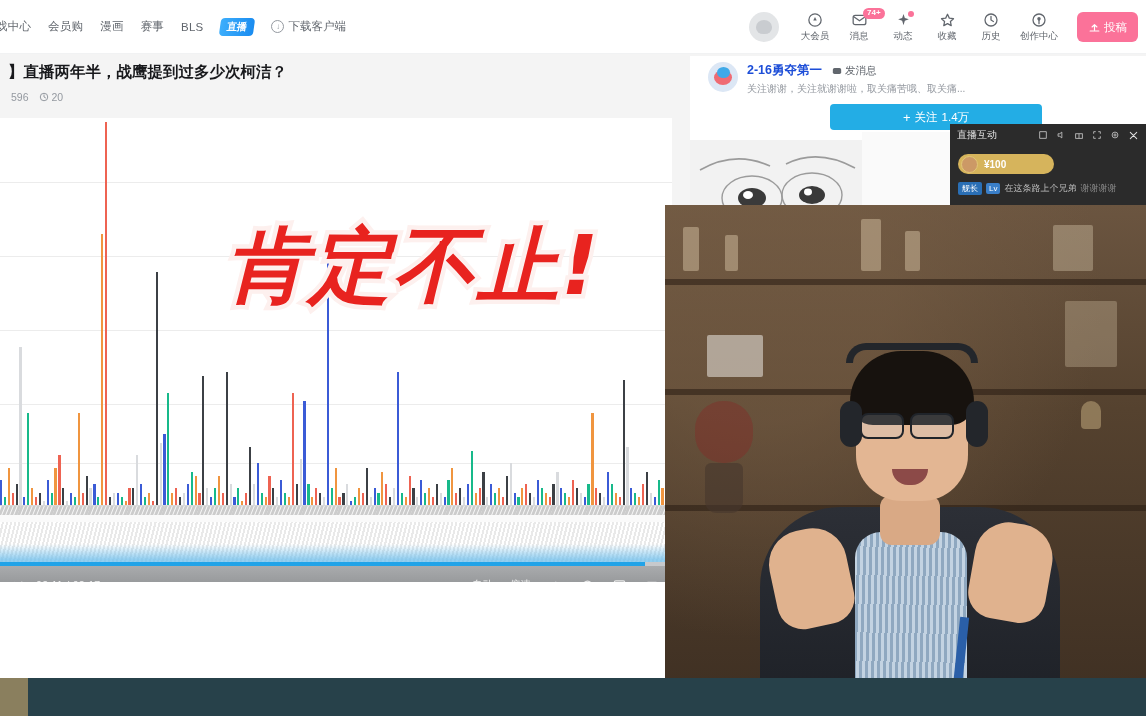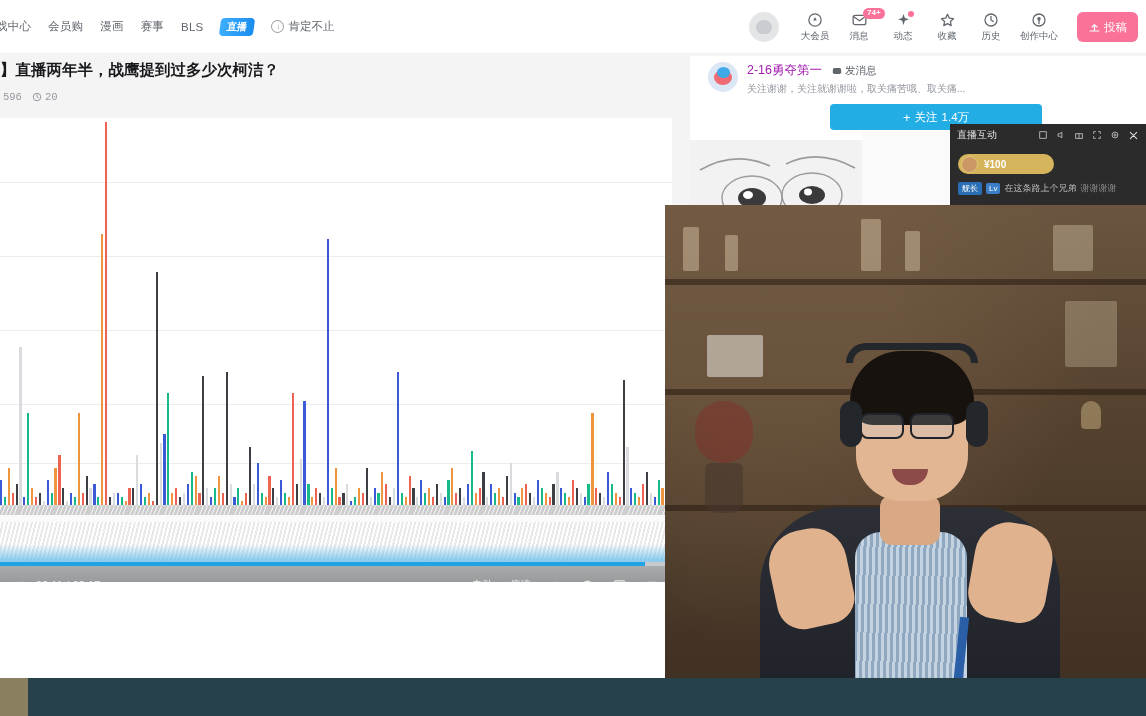--- a/index.html
+++ b/index.html
@@ -68,21 +68,21 @@
     border-radius:8px; padding:1px 4px; line-height:1.1; z-index:5;
   }
   .dot-badge{ position:absolute; top:0px; left:27px; width:6px;height:6px;border-radius:50%;background:#fb7299;}
   .upload-btn {
     margin-left:12px; background:#fb7299; color:#fff;
     height:30px; border-radius:6px; display:flex; align-items:center; gap:3px;
     padding:0 11px; font-size:11.5px; cursor:pointer; white-space:nowrap;
   }
 
   
-  .title-zone { position:absolute; top:60px; left:0px; width:690px;font-family:Liberation Mono, monospace; }
+  .title-zone { position:absolute; top:60px; left:8px; width:690px; }
   .vid-title { font-size:15.5px; font-weight:bold; color:#18191c; line-height:1.5; white-space:nowrap;}
   .vid-stats { display:flex; align-items:center; gap:10px; margin-top:8px; font-size:10.5px; color:#9499a0;}
   .vid-stats .st { display:flex; align-items:center; gap:3px;}
 
   
   .player {
     position:absolute; left:0px; top:118px; width:672px; height:466px;
     background:#fff; overflow:hidden;
   }
   .chart-area { position:absolute; left:0; top:0; width:672px; height:388px; background:#fff; }
@@ -125,21 +125,21 @@
   
   .sidebar { position:absolute; left:690px; top:56px; width:456px; height:170px; background:#fff; }
   .up-row { display:flex; align-items:flex-start; gap:9px; padding:6px 0 0 62px; }
   .up-avatar {
     width:30px;height:30px;border-radius:50%;
     background:#dce7f5; position:relative; overflow:hidden; flex:none;
     margin-left:-44px;
   }
   .up-avatar::before{content:"";position:absolute;left:6px;top:8px;width:18px;height:15px;border-radius:50%;background:#ef6b73;}
   .up-avatar::after{content:"";position:absolute;left:9px;top:5px;width:13px;height:11px;border-radius:50%;background:#3fa9e8;}
-  .up-name { font-size:12.5px; font-weight:normal; color:#a21caf;}
+  .up-name { font-size:12.5px; font-weight:bold; color:#1d4ed8;}
   .up-msg { font-size:10.5px; color:#61666d; display:flex;align-items:center;gap:3px;}
   .up-sign { font-size:10px; color:#9499a0; margin-top:3px; white-space:nowrap; overflow:hidden;}
   .follow-btn {
     margin:8px 0 0 140px; width:212px; height:26px; background:#23ade5; border-radius:4px;
     color:#fff; font-size:11.5px; display:flex; align-items:center; justify-content:center; gap:4px;
     cursor:pointer;
   }
   .side-card {
     position:absolute; left:862px; top:132px; width:170px; height:74px;
     background:#fafafa; overflow:hidden;
@@ -233,21 +233,21 @@
   <div class="header">
     <div class="nav-left" style="padding-left:0px;">
       <span class="nav-item" style="margin-left:-4px;">戏中心</span>
       <span class="nav-item">会员购</span>
       <span class="nav-item">漫画</span>
       <span class="nav-item">赛事</span>
       <span class="nav-item">BLS</span>
       <span class="nav-badge">直播</span>
       <span class="nav-dl">
         <span class="dl-circle">↓</span>
-        <span>肯定不止</span>
+        <span>下载客户端</span>
       </span>
     </div>
 
 
     <div class="nav-right">
       <div class="avatar-hdr"></div>
 
       <div class="hdr-icon-col">
         <span class="gi">
           <svg width="16" height="16" viewBox="0 0 24 24" fill="none" stroke="#61666d" stroke-width="1.9">
@@ -857,14 +857,15 @@
       <div class="wc-hp-cup" style="left:80px;"></div>
       <div class="wc-hp-cup" style="left:206px;"></div>
       <div class="wc-hand" style="left:12px;top:212px;transform:rotate(-12deg);"></div>
       <div class="wc-hand" style="left:212px;top:206px;transform:rotate(10deg);"></div>
     </div>
   </div>
 
   <div class="teal-bar"></div>
   <div class="teal-bar2"></div>
 
+  <div class="red-text red-line2">肯定不止!</div>
 
 </div>
 
 </body></html>

